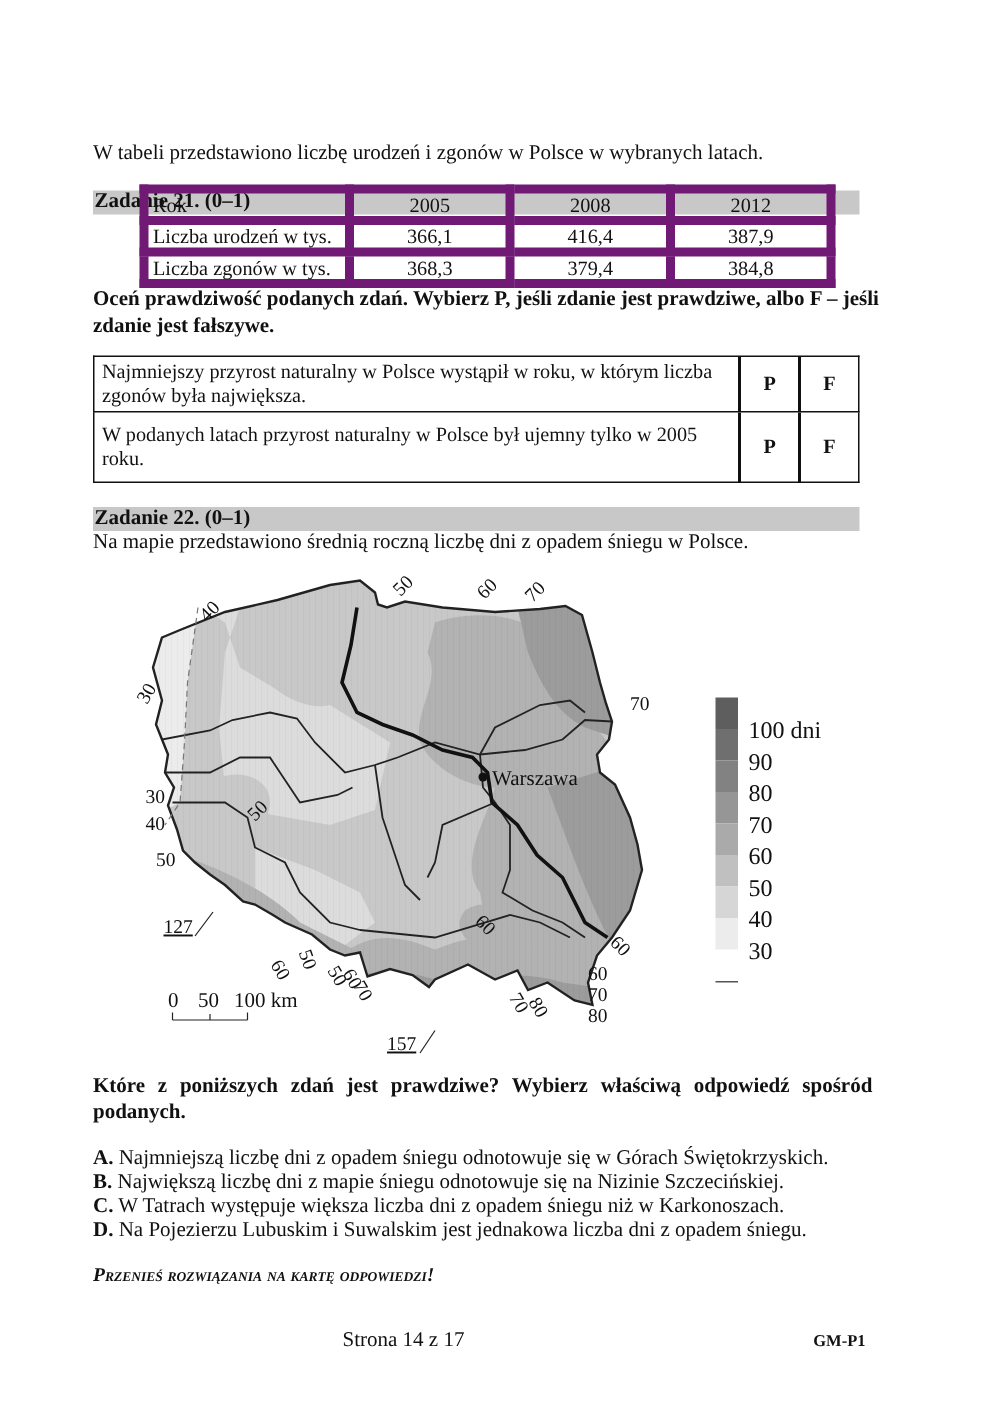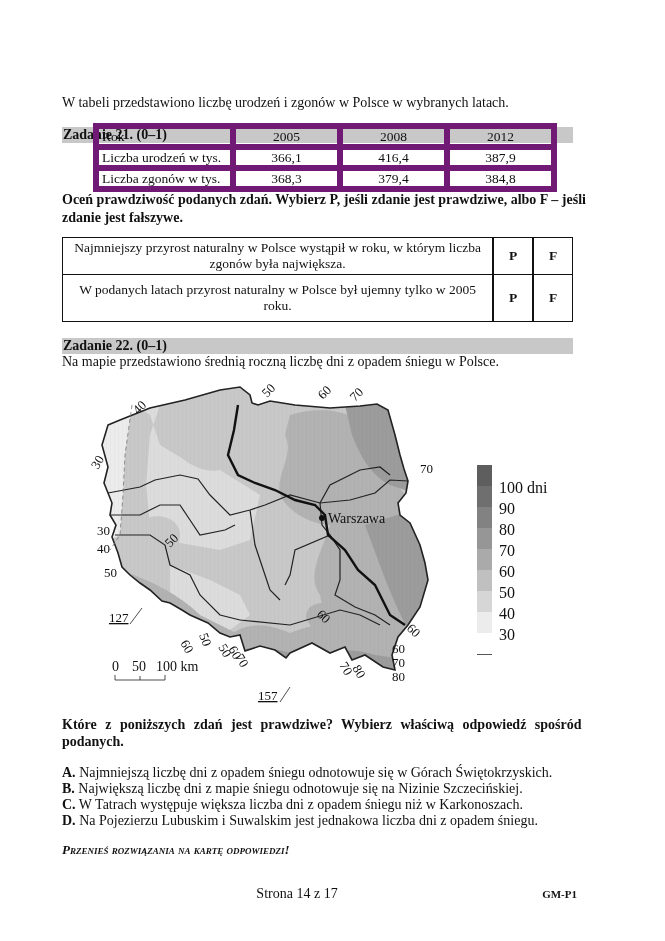--- a/index.html
+++ b/index.html
@@ -26,35 +26,35 @@
     border: 6px solid #701a75; padding: 0 3px; height: 15px; line-height: 15px;
   }
   table.data td.c0 { width: 125px; text-align: left; }
   table.data td.cn { width: 95px; text-align: center; }
 
   table.pf {
     position: absolute; left: 62px; top: 237px;
     border-collapse: collapse; font-size: 13.5px; width: 511px;
   }
   table.pf td { border: 1px solid #111; padding: 2px 5px; line-height: 16px; }
-  table.pf td.stmt { width: 420px; text-align: center; }
+  table.pf td.stmt { width: 420px; }
   table.pf td.opt { width: 28px; text-align: center; font-weight: bold; border-left: 2px solid #111; }
 
   .map-wrap { position: absolute; left: 90px; top: 375px; width: 480px; height: 330px; }
   .legend { position: absolute; left: 477px; top: 465px; }
   .legend .box { position: absolute; left: 0; width: 15px; height: 21px; }
   .legend .tick { position: absolute; left: 0; width: 15px; height: 1px; background: #555; }
   .legend .lab { position: absolute; left: 22px; font-size: 16px; line-height: 14px; white-space: nowrap; }
 
   .answers .txt b { font-weight: bold; }
   .footer-note {
     position: absolute; left: 62px; top: 842px;
     font-style: italic; font-weight: bold; font-size: 13px; font-variant: small-caps;
   }
-  .page-num { position: absolute; left: 0; width: 538px; top: 886px; text-align: center; font-size: 14px; margin-left: 28px; }
+  .page-num { position: absolute; left: 0; width: 538px; top: 886px; text-align: center; font-size: 14px; }
   .code { position: absolute; right: 88px; top: 888px; font-size: 11px; font-weight: bold; }
 </style>
 </head>
 <body>
 
 <div class="page">
 
   <div class="task-header" style="top:79px;margin-top:48px;">Zadanie 21. (0–1)</div>
   <div class="txt" style="left:62px; top:95px;">W tabeli przedstawiono liczbę urodzeń i zgonów w Polsce w wybranych latach.</div>
 

